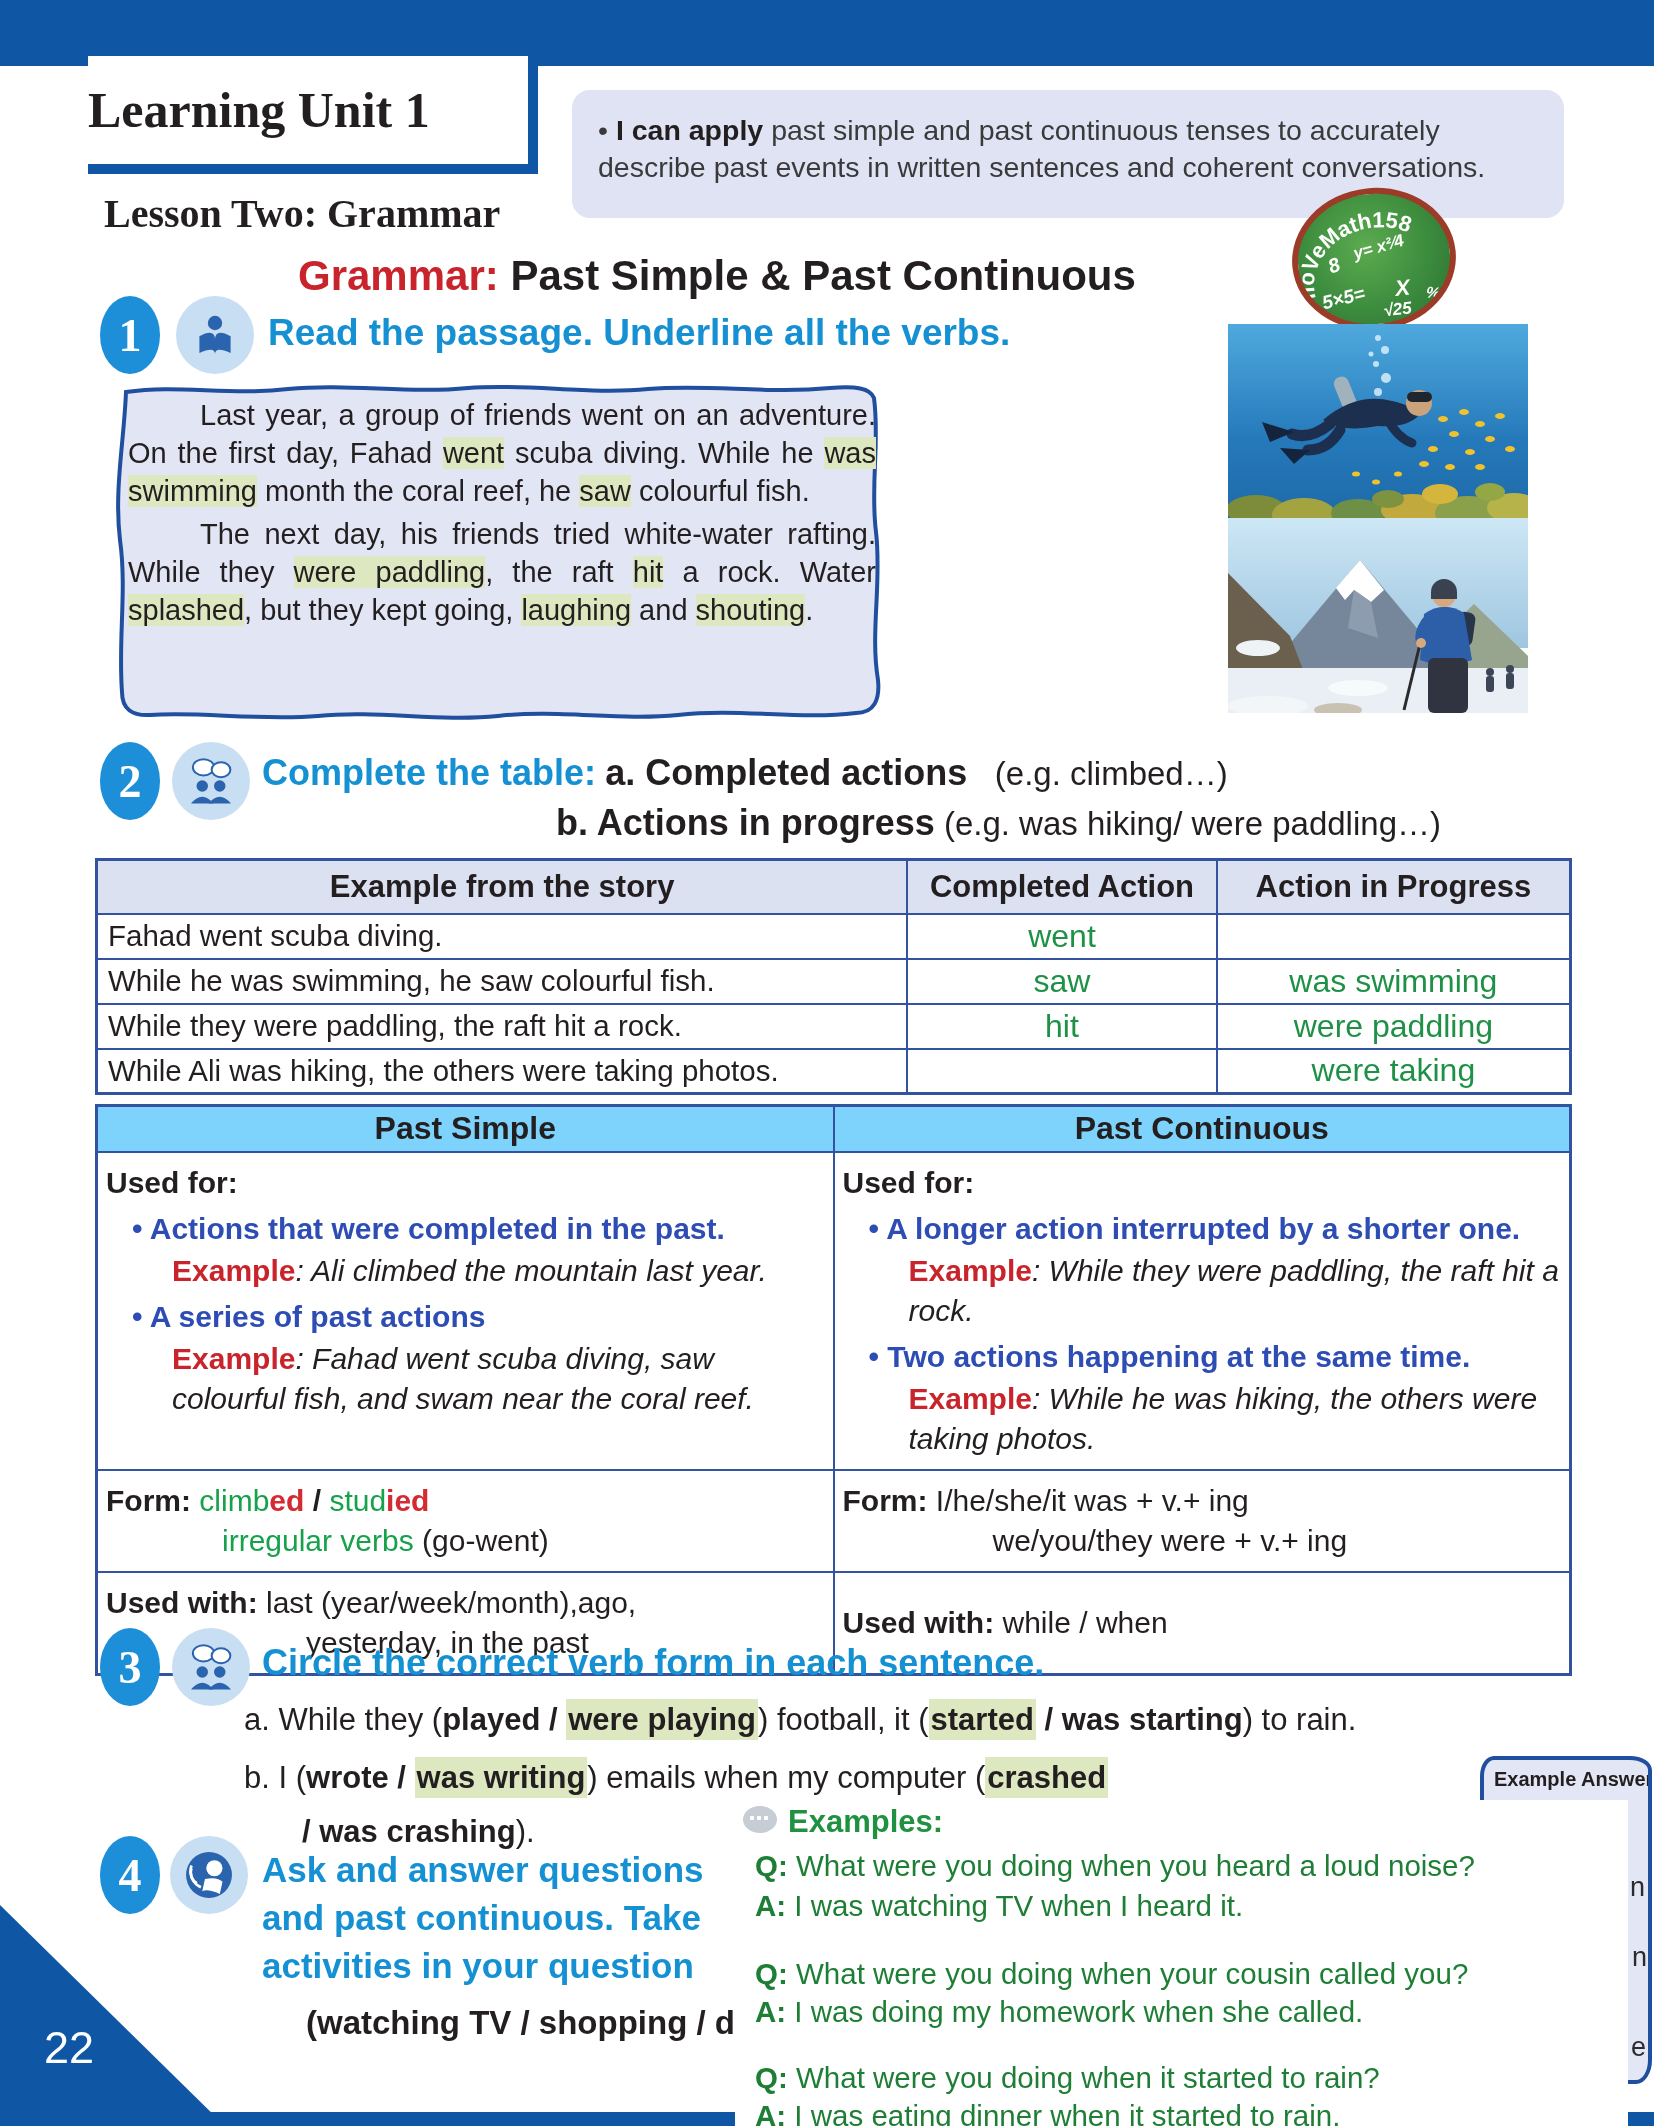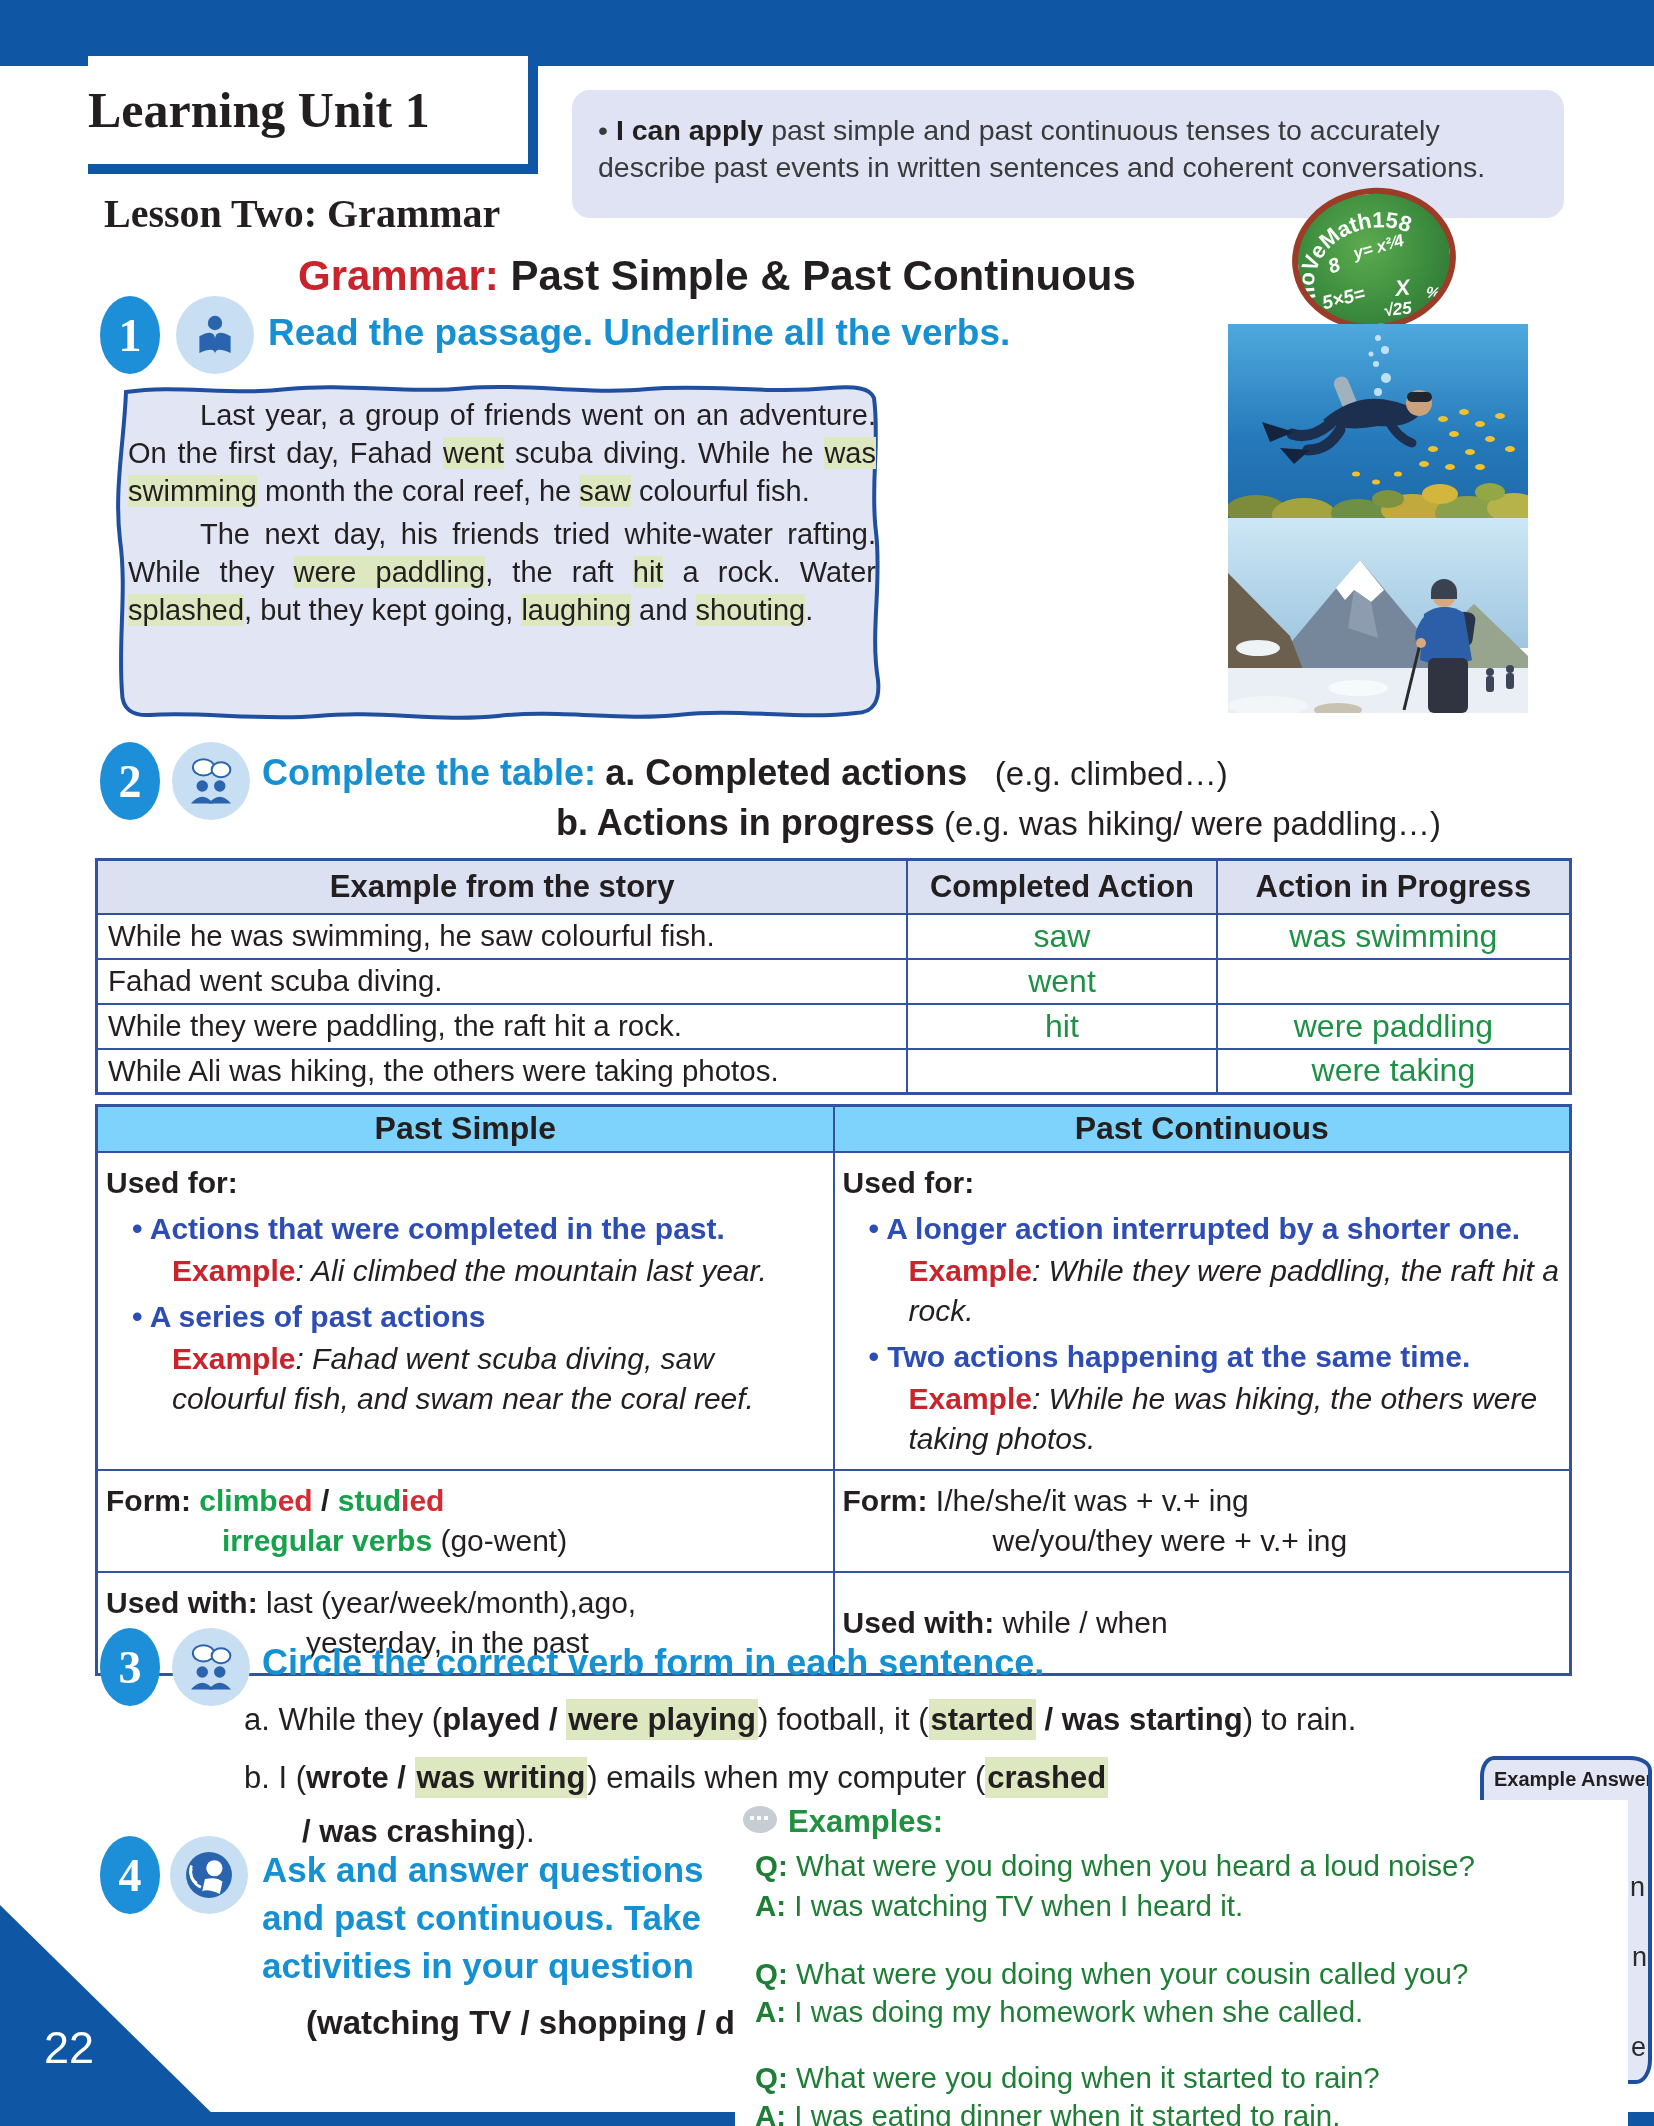--- a/index.html
+++ b/index.html
@@ -60,21 +60,21 @@
   .t1 td.c-ans { color:#1f9147; font-size:32px; text-align:center; padding:0; }
   .t1 col.c1{width:55%;} .t1 col.c2{width:21%;} .t1 col.c3{width:24%;}
 
   .t2 th { background:#7dd3fc; font-size:32px; font-weight:bold; height:46px; }
   .t2 td { vertical-align:top; padding:10px 8px; font-size:30px; line-height:40px; }
   .t2 td.mid { vertical-align:middle; }
   .b { font-weight:bold; }
   .bullet-blue { color:#2d4db5; font-weight:bold; margin-left:26px; margin-top:6px; }
   .ex-line { margin-left:66px; font-style:italic; margin-top:2px; }
   .red-b { color:#c9232b; font-weight:bold; font-style:normal; }
-  .grn-b { color:#16a14b; font-weight:bold; }
+  .grn-b { color:#16a14b; font-weight:normal; }
   .red-bb { color:#d42b33; font-weight:bold; }
   .form-l2 { margin-left:116px; }
   .uw-l2 { margin-left:200px; }
 
   
   .sent { font-size:31px; white-space:nowrap; }
   .sent b { font-weight:bold; }
   .sent .hl { padding:3px 2px; }
 
   
@@ -292,28 +292,28 @@
     </colgroup>
   <thead>
     <tr>
       <th>Example from the story</th>
       <th>Completed Action</th>
       <th>Action in Progress</th>
     </tr>
   </thead>
   <tbody>
       <tr>
+        <td class="c-ex">Fahad went scuba diving.</td>
+        <td class="c-ans">went</td>
+        <td class="c-ans"></td>
+      </tr>
+      <tr>
         <td class="c-ex">While he was swimming, he saw colourful fish.</td>
         <td class="c-ans">saw</td>
         <td class="c-ans">was swimming</td>
-      </tr>
-      <tr>
-        <td class="c-ex">Fahad went scuba diving.</td>
-        <td class="c-ans">went</td>
-        <td class="c-ans"></td>
       </tr>
       <tr>
         <td class="c-ex">While they were paddling, the raft hit a rock.</td>
         <td class="c-ans">hit</td>
         <td class="c-ans">were paddling</td>
       </tr>
       <tr>
         <td class="c-ex">While Ali was hiking, the others were taking photos.</td>
         <td class="c-ans"></td>
         <td class="c-ans">were taking</td>

